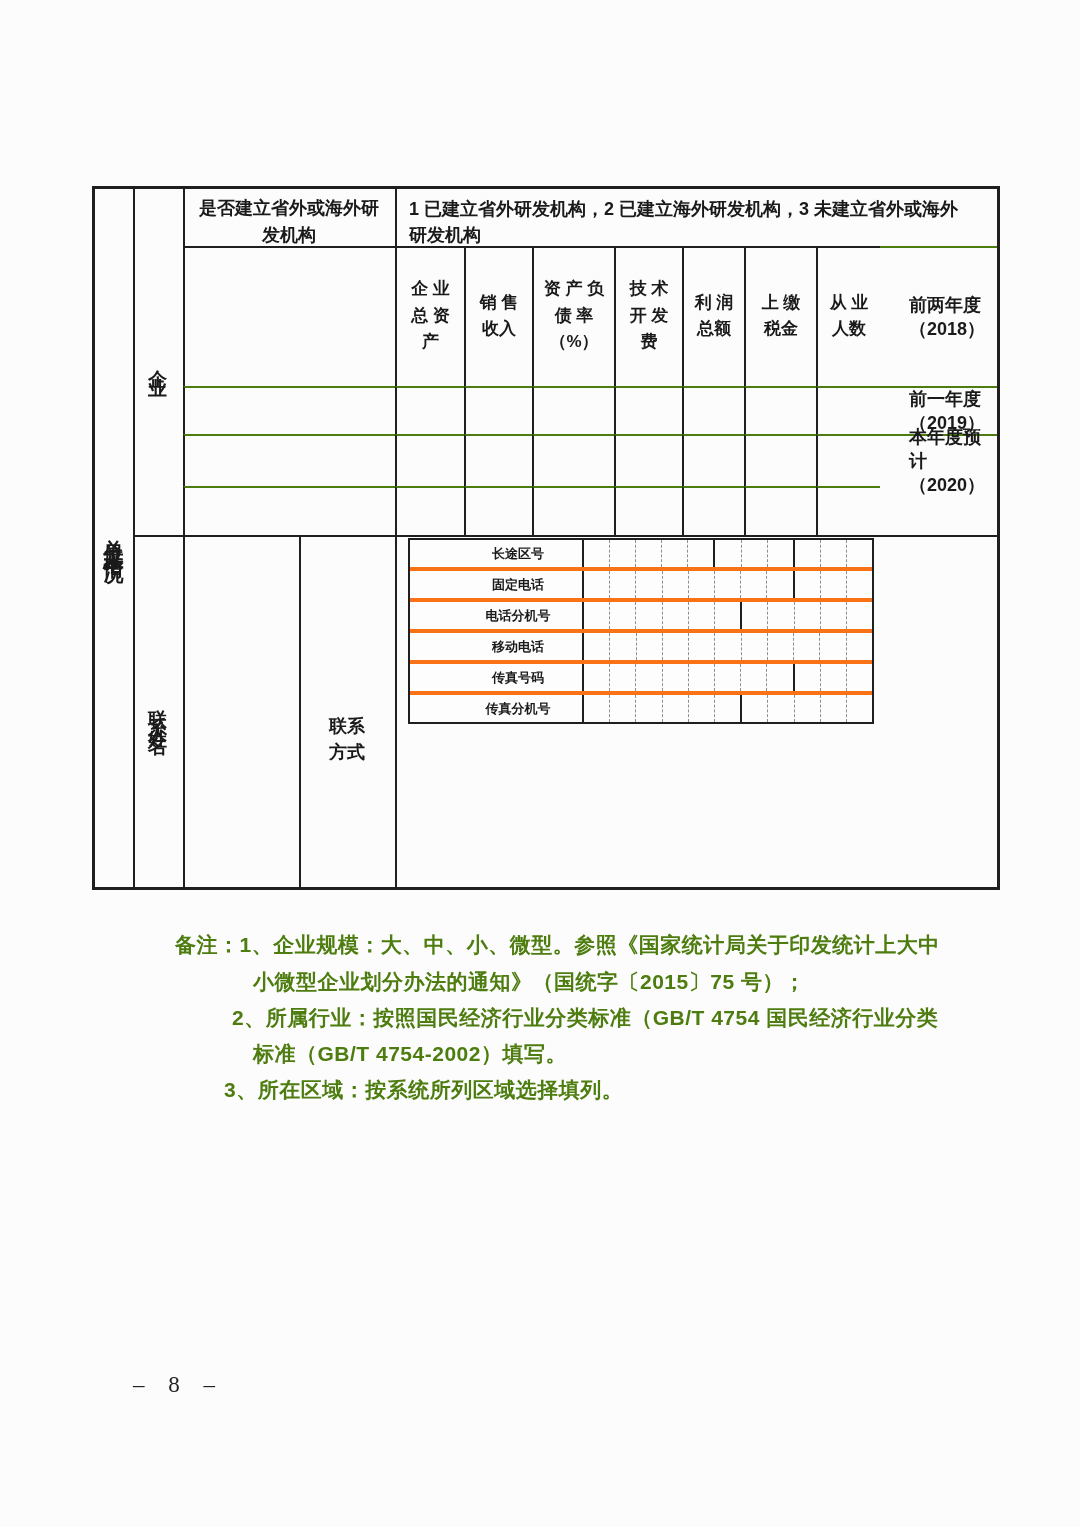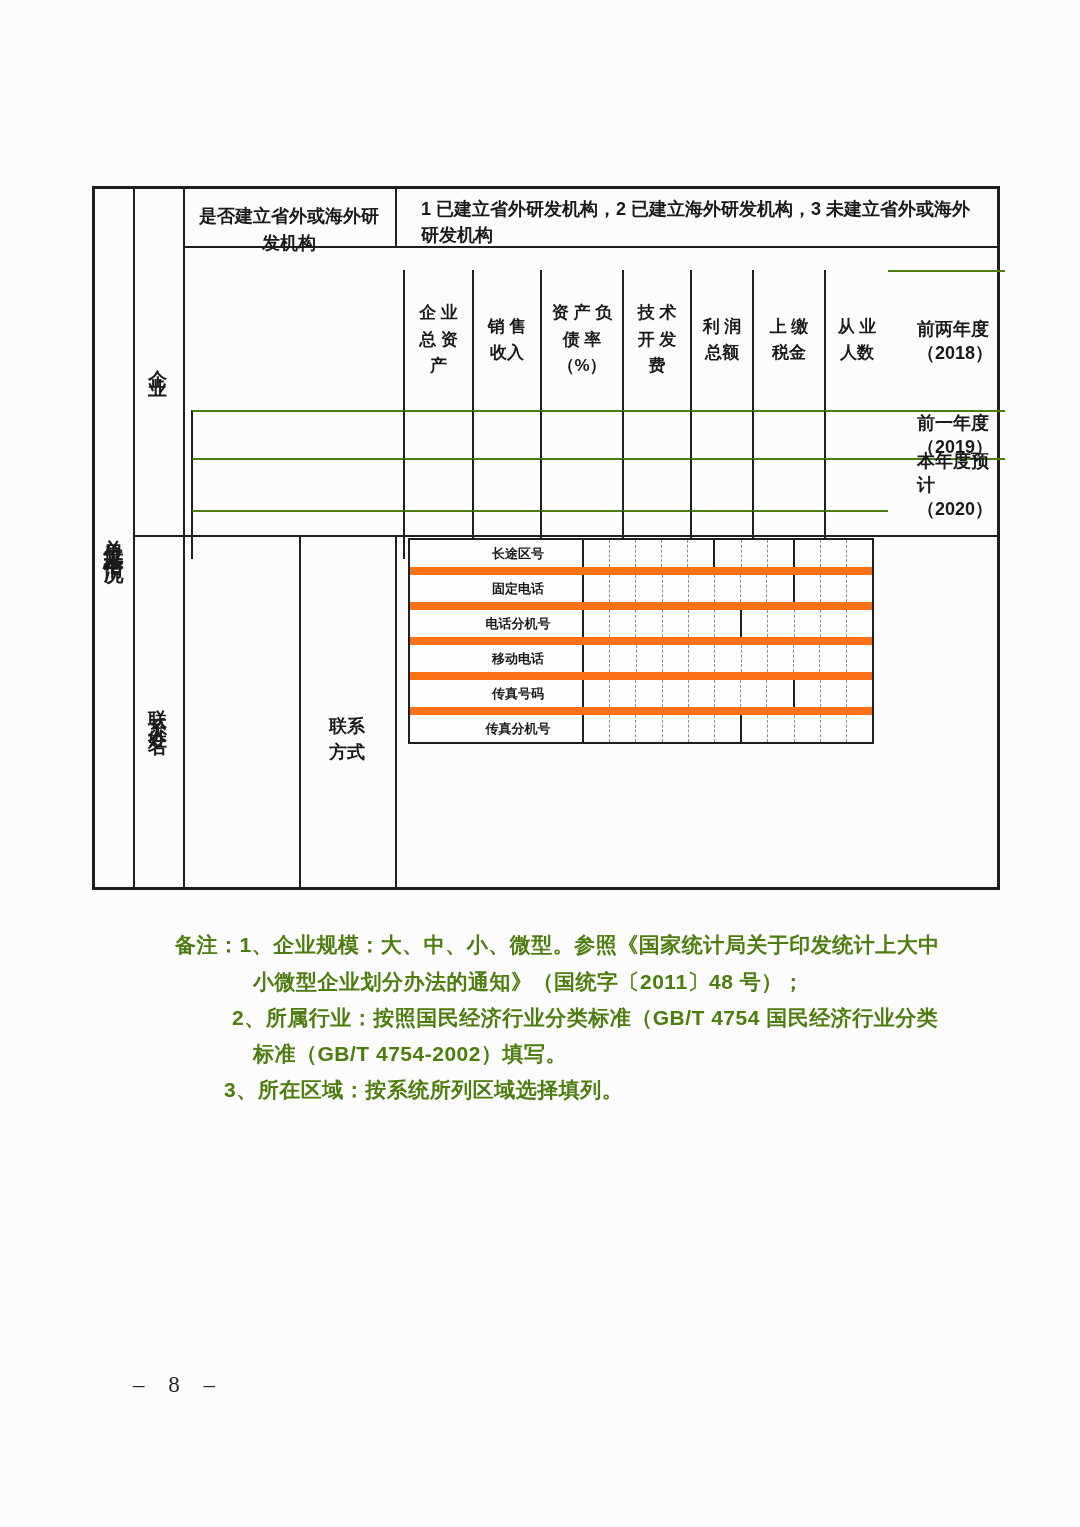--- a/index.html
+++ b/index.html
@@ -26,50 +26,49 @@
   .vtext{
     writing-mode:vertical-rl;text-orientation:upright;
     font-size:19px;font-weight:700;letter-spacing:7px;line-height:1;
   }
   .vtext.big{font-size:20px;letter-spacing:5px;}
   .wrap2{white-space:pre-line;text-align:center;font-size:18px;font-weight:700;line-height:1.45;}
   .opts{
     justify-content:flex-start;align-items:flex-start;
     padding:7px 12px 0 12px;
     font-size:18px;font-weight:700;line-height:1.45;
-    white-space:pre-line;text-align:left;margin-left:12px;
+    white-space:pre-line;text-align:left;
   }
 
   
   .data-grid{
-    position:absolute;left:96px;top:57px;
+    position:absolute;left:88px;top:57px;
     display:grid;
     grid-template-columns:212px 69px 68px 82px 68px 62px 72px 64px 117px;
     grid-template-rows:140px 48px 52px 49px;
-    margin-top:24px;
   }
   .data-grid>div{
     box-sizing:border-box;
     border-left:2px solid #1f1f1f;border-top:2px solid #4d7c0f;
     display:flex;align-items:center;justify-content:center;
   }
   .data-grid>div.c0{border-left:none;}
   .data-grid>div.r0{border-top:none;}
   .mhead{white-space:pre-line;text-align:center;font-size:17px;font-weight:700;line-height:1.55;}
   .ylabel{justify-content:flex-start !important;padding-left:29px;font-size:18px;font-weight:700;}
 
   
   .contact-grid{
     position:absolute;left:313px;top:349px;
     width:462px;
     border:2px solid #1f1f1f;
     background:#fdfdfd;
   }
   .c-row{display:flex;height:27px;}
-  .c-row + .c-row{border-top:8px solid #f97316;}
+  .c-row + .c-row{border-top:4px solid #f97316;}
   .c-label{
     width:128px;flex:0 0 128px;
     border-right:2px solid #1f1f1f;
     display:flex;align-items:center;justify-content:center;
     font-size:13px;font-weight:700;margin-left:44px;
   }
   .c-digits{flex:1;display:flex;}
   .digit{flex:1;box-sizing:border-box;border-left:1px dashed #8f8f8f;}
   .digit:first-child{border-left:none;}
   .digit.bl{border-left:2px solid #1f1f1f;}
@@ -107,21 +106,21 @@
     </div>
 
     <div class="acell" style="left:38px;top:0;width:50px;height:346px;">
       <span class="vtext">企业</span>
     </div>
 
     <div class="acell" style="left:38px;top:346px;width:50px;height:352px;">
       <span class="vtext">联系人姓名</span>
     </div>
 
-    <div class="acell wrap2" style="left:88px;top:12px;width:212px;height:57px;">是否建立省外或海外研
+    <div class="acell wrap2" style="left:88px;top:4px;width:212px;height:57px;">是否建立省外或海外研
 发机构</div>
     <div class="acell opts" style="left:302px;top:0;width:600px;height:57px;">1 已建立省外研发机构，2 已建立海外研发机构，3 未建立省外或海外
 研发机构</div>
 
     <div class="data-grid">
 
       <div class="r0 c0"></div>
       <div class="r0 mhead">企 业
 总 资
 产</div>
@@ -271,20 +270,20 @@
             <div class="digit"></div>
             <div class="digit"></div>
             <div class="digit"></div>
           </div>
       </div>
     </div>
 
   </div>
 
   <div class="note-line" style="left:175px;top:931px;">备注：1、企业规模：大、中、小、微型。参照《国家统计局关于印发统计上大中</div>
-  <div class="note-line" style="left:253px;top:968px;">小微型企业划分办法的通知》（国统字〔2011〕48 号）；</div>
+  <div class="note-line" style="left:253px;top:968px;">小微型企业划分办法的通知》（国统字〔2015〕75 号）；</div>
   <div class="note-line" style="left:232px;top:1004px;">2、所属行业：按照国民经济行业分类标准（GB/T 4754 国民经济行业分类</div>
   <div class="note-line" style="left:253px;top:1040px;">标准（GB/T 4754-2002）填写。</div>
   <div class="note-line" style="left:224px;top:1076px;text-align:center;">3、所在区域：按系统所列区域选择填列。</div>
 
   <div class="pagenum">– 8 –</div>
 
 </div>
 
 </body></html>

